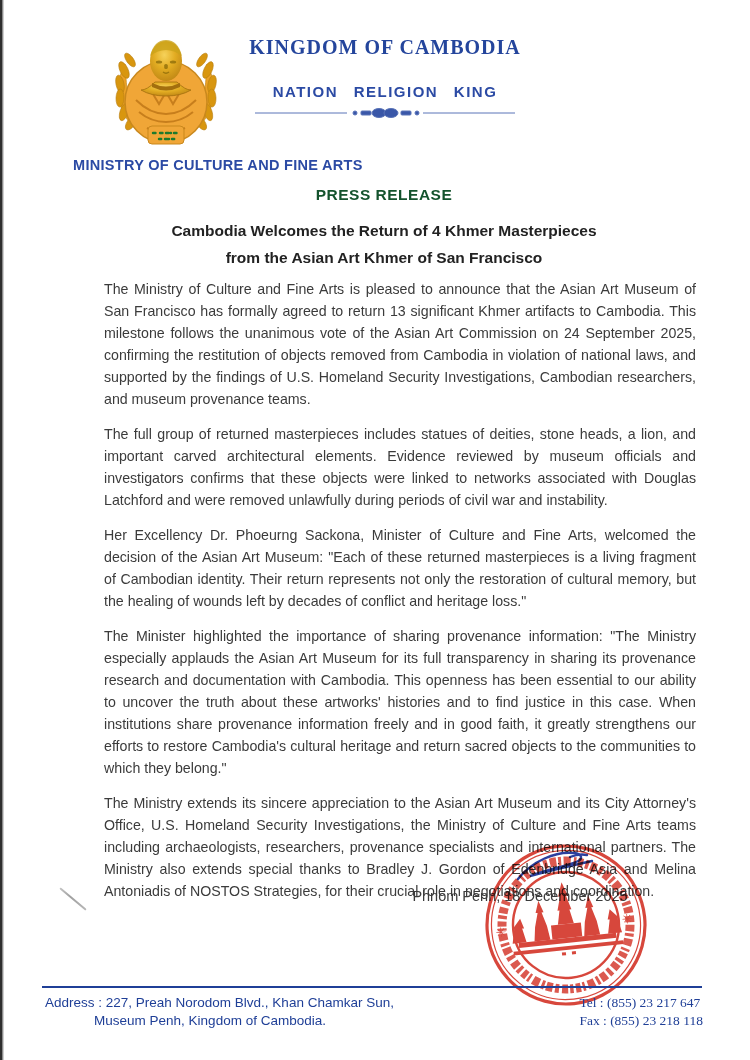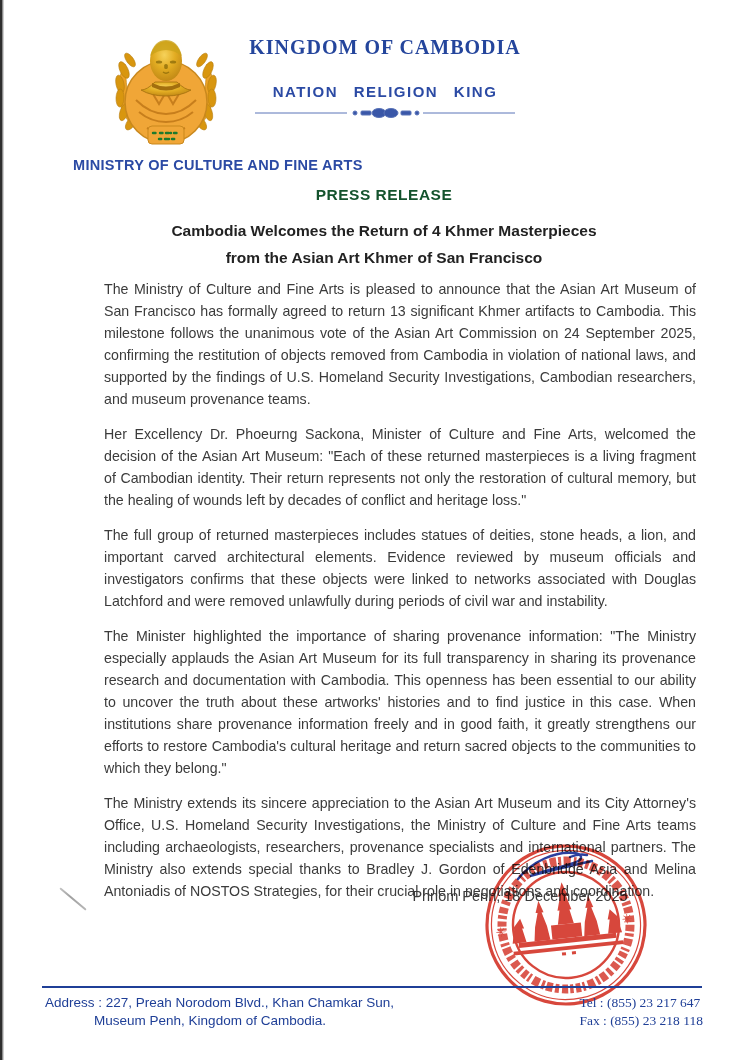--- a/index.html
+++ b/index.html
@@ -135,22 +135,22 @@
 <div class="titles">
   <div class="press">PRESS RELEASE</div>
   <div class="doc-title">
     <div>Cambodia Welcomes the Return of 4 Khmer Masterpieces</div>
     <div>from the Asian Art Khmer of San Francisco</div>
   </div>
 </div>
 
 <div class="body-text">
   <p>The Ministry of Culture and Fine Arts is pleased to announce that the Asian Art Museum of San Francisco has formally agreed to return 13 significant Khmer artifacts to Cambodia. This milestone follows the unanimous vote of the Asian Art Commission on 24 September 2025, confirming the restitution of objects removed from Cambodia in violation of national laws, and supported by the findings of U.S. Homeland Security Investigations, Cambodian researchers, and museum provenance teams.</p>
+  <p>The full group of returned masterpieces includes statues of deities, stone heads, a lion, and important carved architectural elements. Evidence reviewed by museum officials and investigators confirms that these objects were linked to networks associated with Douglas Latchford and were removed unlawfully during periods of civil war and instability.</p>
   <p>Her Excellency Dr. Phoeurng Sackona, Minister of Culture and Fine Arts, welcomed the decision of the Asian Art Museum: "Each of these returned masterpieces is a living fragment of Cambodian identity. Their return represents not only the restoration of cultural memory, but the healing of wounds left by decades of conflict and heritage loss."</p>
-  <p>The full group of returned masterpieces includes statues of deities, stone heads, a lion, and important carved architectural elements. Evidence reviewed by museum officials and investigators confirms that these objects were linked to networks associated with Douglas Latchford and were removed unlawfully during periods of civil war and instability.</p>
   <p>The Minister highlighted the importance of sharing provenance information: "The Ministry especially applauds the Asian Art Museum for its full transparency in sharing its provenance research and documentation with Cambodia. This openness has been essential to our ability to uncover the truth about these artworks' histories and to find justice in this case. When institutions share provenance information freely and in good faith, it greatly strengthens our efforts to restore Cambodia's cultural heritage and return sacred objects to the communities to which they belong."</p>
   <p>The Ministry extends its sincere appreciation to the Asian Art Museum and its City Attorney's Office, U.S. Homeland Security Investigations, the Ministry of Culture and Fine Arts teams including archaeologists, researchers, provenance specialists and international partners. The Ministry also extends special thanks to Bradley J. Gordon of Edenbridge Asia and Melina Antoniadis of NOSTOS Strategies, for their crucial role in negotiations and coordination.</p>
 </div>
 
 <div class="dateline">Phnom Penh, 18 December 2025</div>
 
 <svg class="stamp" viewBox="0 0 170 170">
   <g transform="rotate(-6 85 85)" fill="none" stroke="#d4372b">
     <circle cx="85" cy="85" r="79" stroke-width="3.2"></circle>
     <circle cx="85" cy="85" r="74.5" stroke-width="1.2"></circle>

